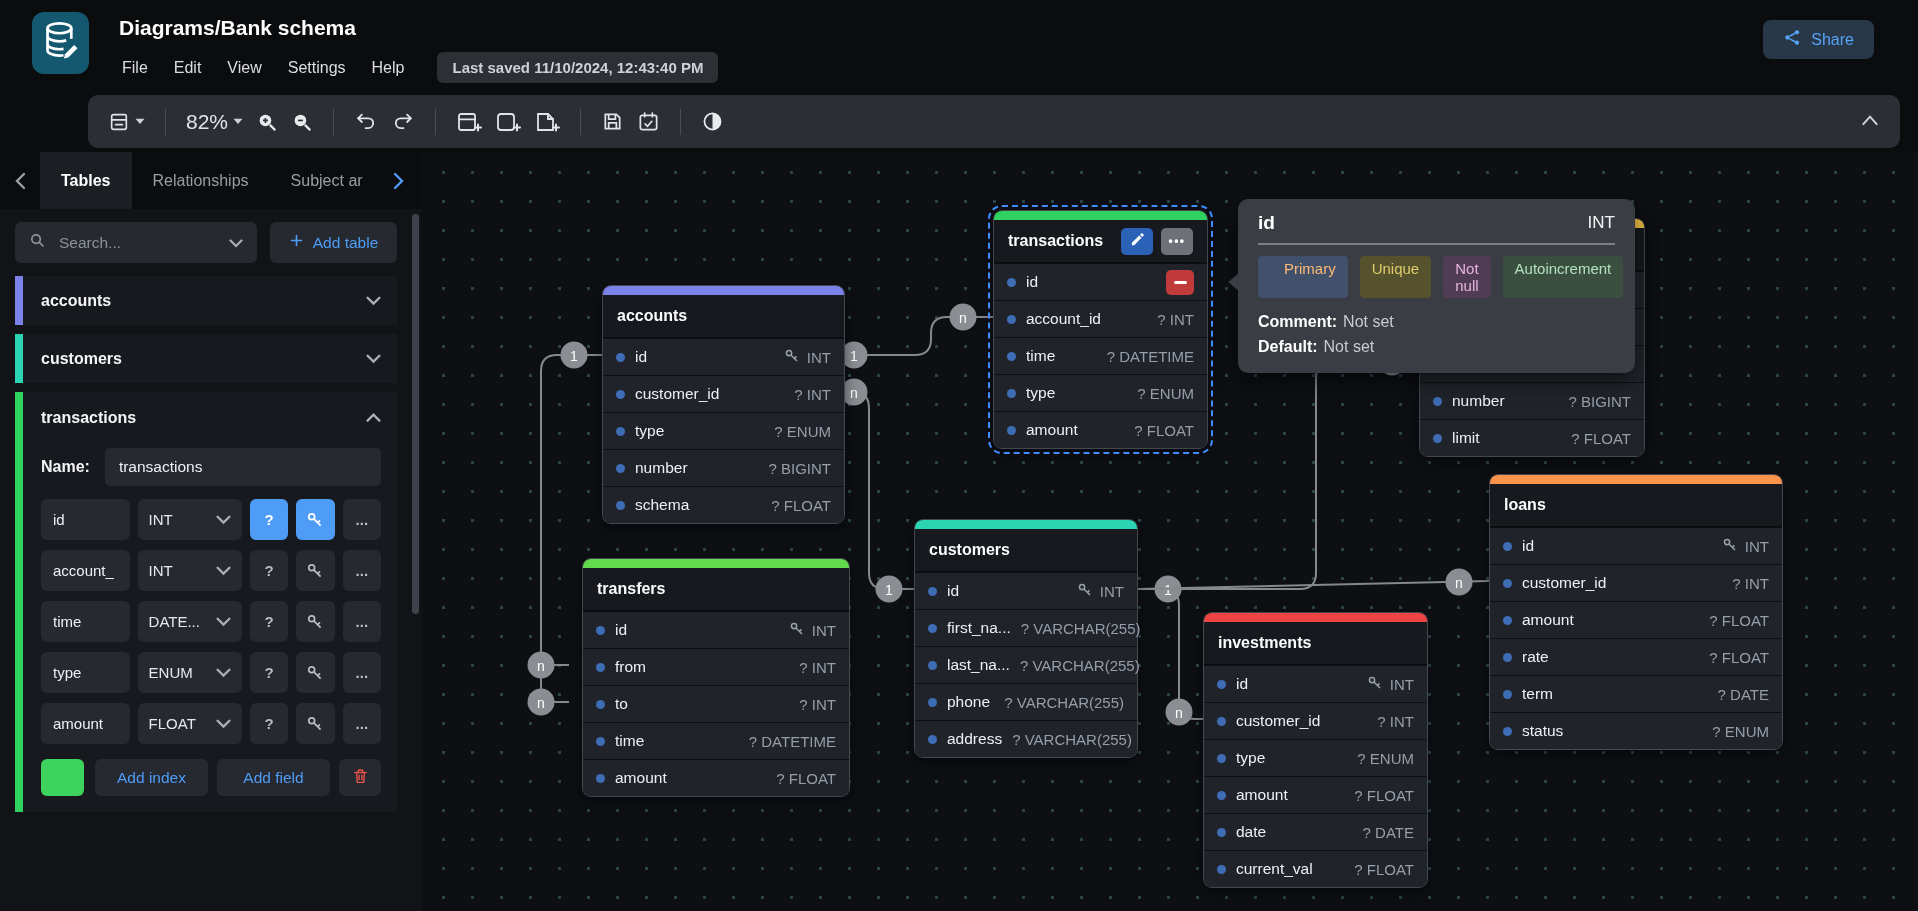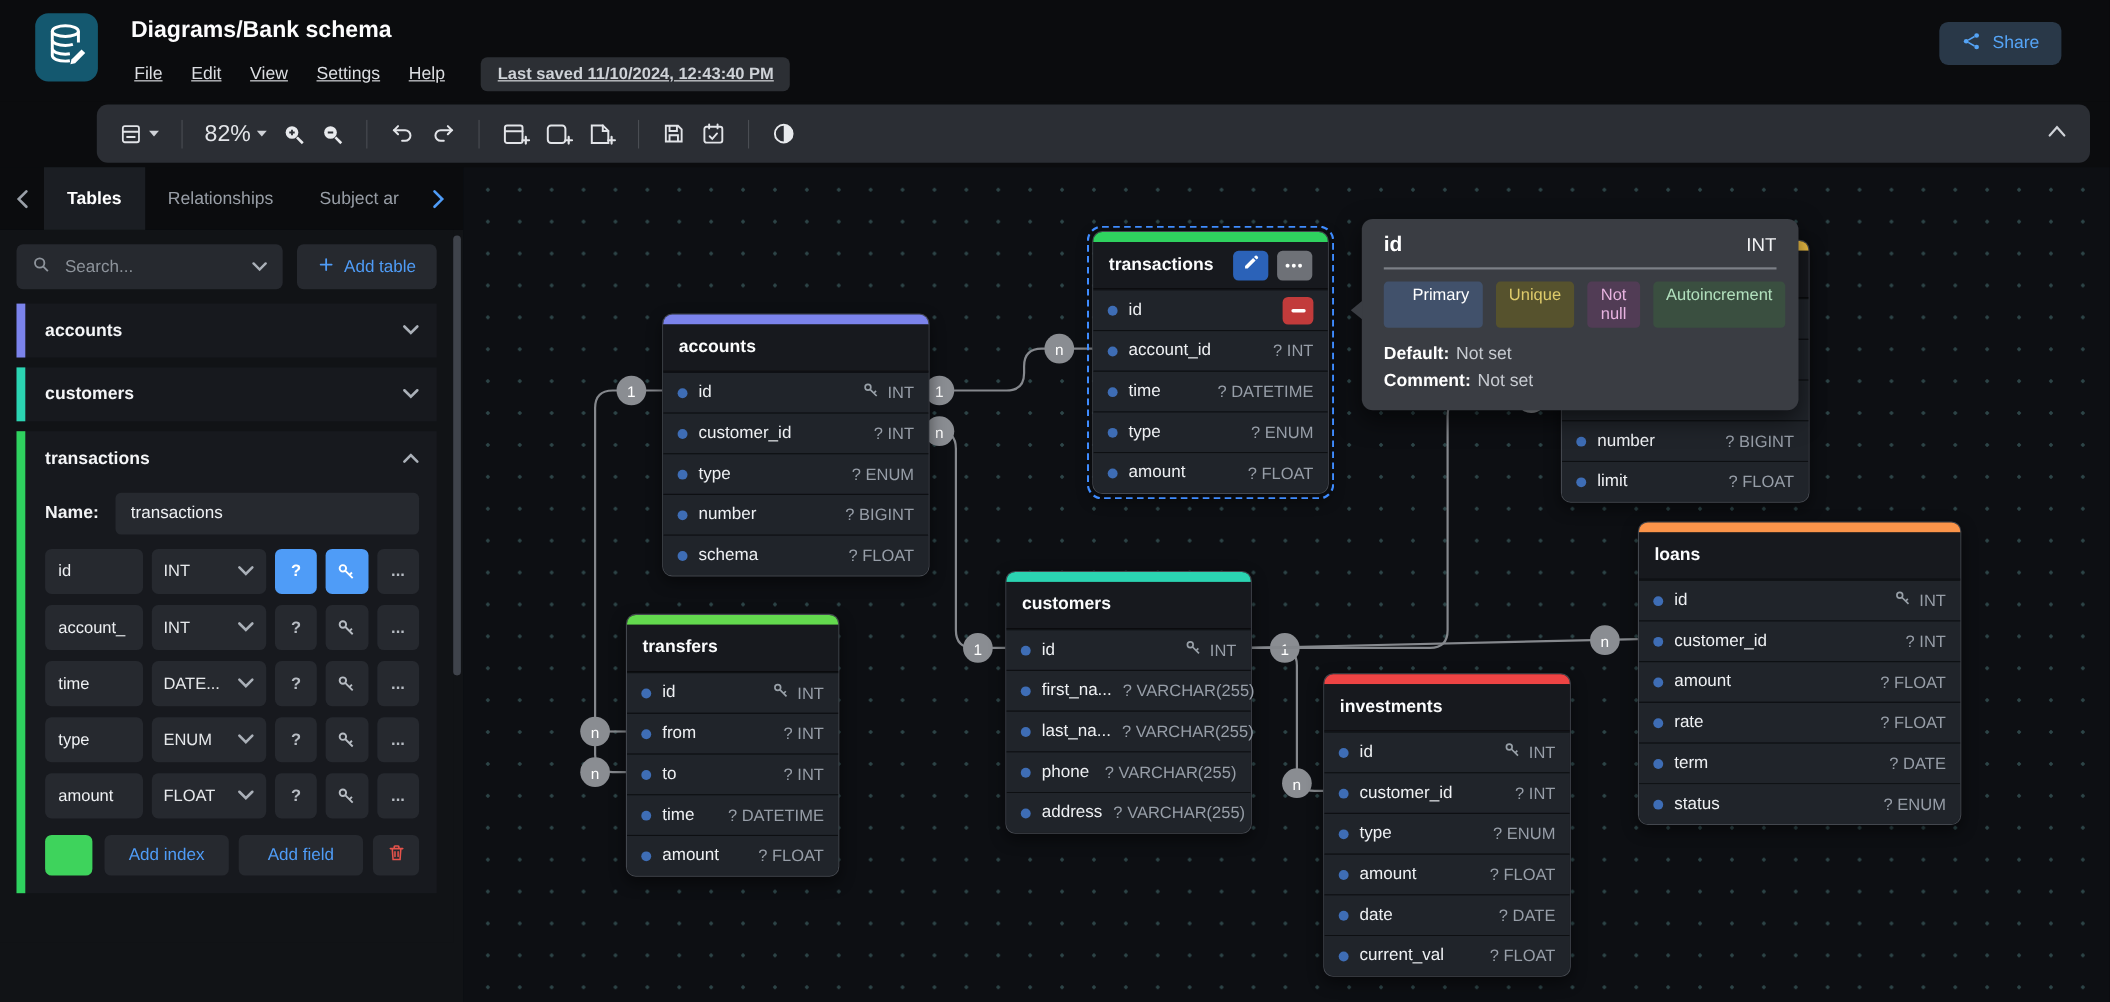--- a/index.html
+++ b/index.html
@@ -3,21 +3,21 @@
 <meta charset="utf-8">
 <style>
   * { box-sizing: border-box; margin: 0; padding: 0; }
   body { width:1918px; height:911px; background:#0b0c0e; font-family:"Liberation Sans",sans-serif; overflow:hidden; }
   .app { position:relative; width:1918px; height:911px; background:#0b0c0e; color:#e8eaee; }
 
   
   .hdr { position:absolute; left:0; top:0; right:0; height:92px; background:#0b0c0e; }
   .logo { position:absolute; left:32px; top:12px; width:57px; height:62px; border-radius:12px; background:#14586f; display:flex; align-items:center; justify-content:center; }
   .title { position:absolute; left:119px; top:16px; font-size:21px; font-weight:bold; color:#fdfdfe; }
-  .menurow { position:absolute; left:109px; top:52px; display:flex; align-items:center; gap:6px;text-decoration:underline; }
+  .menurow { position:absolute; left:109px; top:52px; display:flex; align-items:center; gap:6px; }
   .menu { font-size:16px; color:#dcdee2; padding:5px 13px; border-radius:5px; }
   .savedpill { margin-left:14px; background:#2c2f34; border-radius:6px; padding:7px 15px; font-size:15px; font-weight:bold; color:#ced2d7; }
   .share { position:absolute; right:44px; top:20px; height:39px; background:#293848; border-radius:8px; color:#55a4f6; display:flex; align-items:center; gap:9px; padding:0 20px; font-size:16px; }
 
   
   .tbar { position:absolute; left:88px; right:18px; top:95px; height:53px; background:#2b2e34; border-radius:10px; display:flex; align-items:center; padding:0 20px; gap:13px; color:#e2e4e8; }
   .tico { display:flex; align-items:center; gap:5px; color:#e2e4e8; }
   .tico svg { display:block; }
   .tdiv { width:1px; height:26px; background:#4a4d53; margin:0 7px; }
   .zoomtxt { font-size:21px; color:#e3e5e9; }
@@ -416,21 +416,21 @@
             <span class="ddot"></span>
             <span>phone</span>
             <span class="dtype">? VARCHAR(255)</span>
           </div>
           <div class="drow">
             <span class="ddot"></span>
             <span>address</span>
             <span class="dtype">? VARCHAR(255)</span>
           </div>
         </div>
-        <div class="dtable" style="left: 148px; top: 406px; width: 194px;">
+        <div class="dtable" style="left: 161px; top: 406px; width: 268px;">
           <div class="dstrip" style="background: rgb(99, 217, 78);"></div>
           <div class="dhead">
             <span>transfers</span>
           </div>
           <div class="drow">
             <span class="ddot"></span>
             <span>id</span>
             <span class="dtype">
               <span><svg width="16" height="16" viewBox="0 0 24 24" fill="none" stroke="#98a0a8" stroke-width="2.3">
                   <circle cx="7.6" cy="7.6" r="3.9"></circle>
@@ -546,27 +546,27 @@
         </div>
       </div>
 
     <div class="fpopup" id="fpopup" style="left: 817px; top: 47px; width: 397px;">
       <div class="fptitle">
         <span class="fpname">id</span>
         <span class="fptype">INT</span>
       </div>
       <hr class="fphr">
       <div class="fbadges" id="popup-badges">
-          <span class="fbadge" style="background: rgb(65, 81, 107); color: #ffffff; padding-left: 26px;">Primary</span>
+          <span class="fbadge" style="background: rgb(65, 81, 107); color: #fdba74; padding-left: 26px;">Primary</span>
           <span class="fbadge" style="background: rgb(86, 82, 45); color: rgb(222, 203, 107);">Unique</span>
           <span class="fbadge" style="background: rgb(81, 60, 85); color: rgb(231, 179, 224);">Not null</span>
           <span class="fbadge" style="background: rgb(58, 79, 64); color: rgb(178, 224, 189);">Autoincrement</span>
         </div>
+      <div class="fline"><b>Comment:</b><span>Not set</span></div>
       <div class="fline"><b>Default:</b><span>Not set</span></div>
-      <div class="fline"><b>Comment:</b><span>Not set</span></div>
     </div>
   </div>
 
   <div class="side">
     <div class="tabs" id="tabsbar">
       <span class="tabnav">
         <svg width="13" height="18" viewBox="0 0 12 18" fill="none" stroke="#9aa0a8" stroke-width="2.4" stroke-linecap="round">
             <path d="M9.5 2 L2.5 9 L9.5 16"></path>
           </svg>
       </span>

